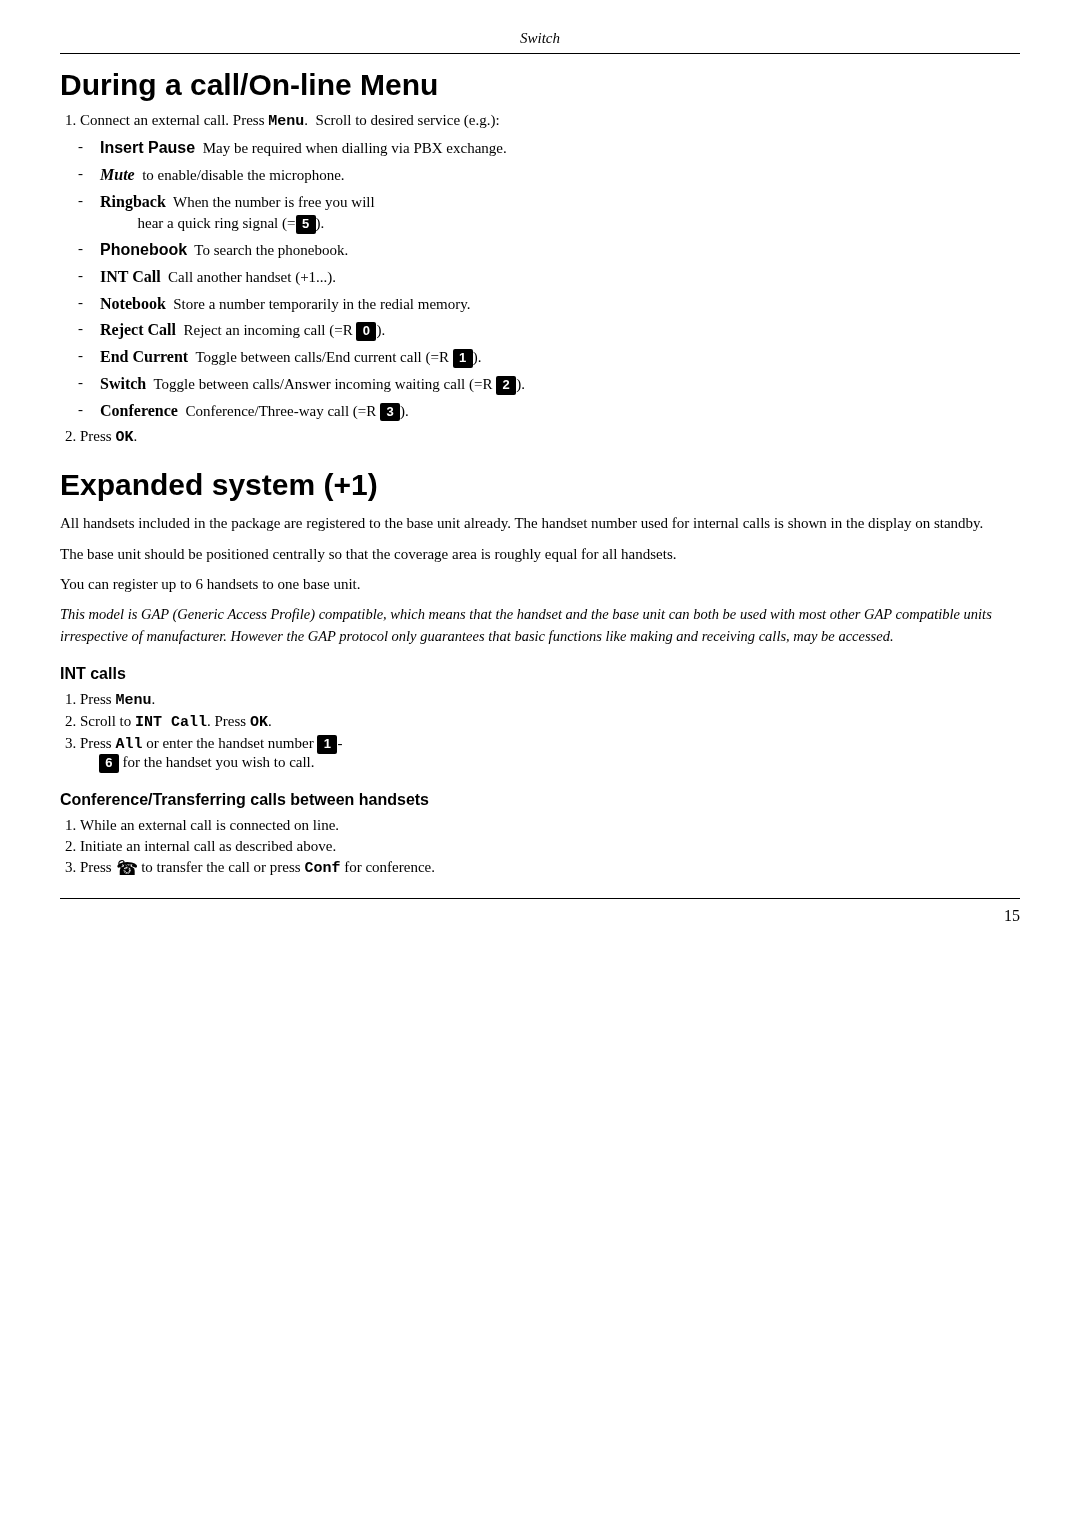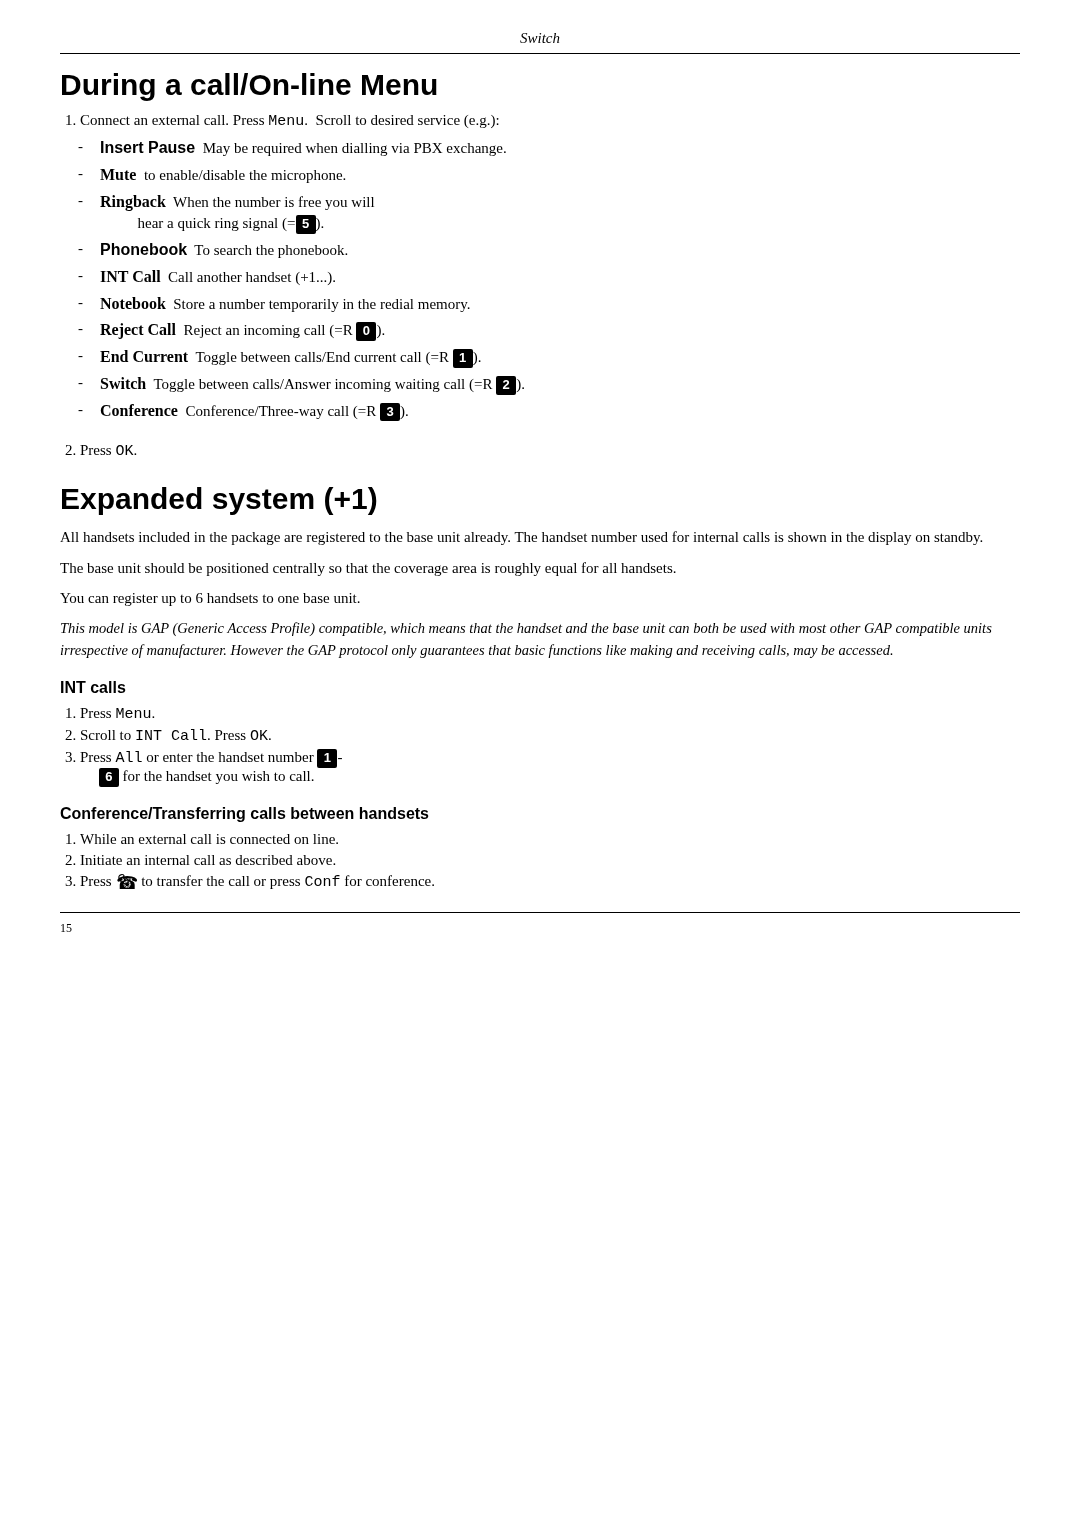--- a/index.html
+++ b/index.html
@@ -48,21 +48,21 @@
     }
 
     ol.main-list > li {
       margin-bottom: 4px;
       font-size: 15px;
     }
 
     ul.dash-list {
       list-style: none;
       margin-left: 10px;
-      margin-bottom: 20px;
+      margin-bottom: 6px;
     }
 
     ul.dash-list > li {
       position: relative;
       padding-left: 30px;
       margin-bottom: 3px;
       font-size: 15px;
       line-height: 1.45;
     }
 
@@ -73,21 +73,21 @@
     }
 
     .bold-label {
       font-weight: bold;
       font-family: Arial, sans-serif;
       font-size: 16px;
     }
 
     .mono-bold {
       font-family: 'Courier New', Courier, monospace;
-      font-weight: normal;
+      font-weight: bold;
       text-align: right;
     }
 
     .num-icon {
       display: inline-block;
       background: #000;
       color: #fff;
       font-weight: bold;
       font-family: Arial, sans-serif;
       font-size: 13px;
@@ -107,24 +107,24 @@
     p.italic-text {
       font-style: italic;
       font-size: 14.5px;
       line-height: 1.5;
       margin-bottom: 8px;
       font-family: Liberation Serif, serif;
     }
 
     .page-footer {
       border-top: 1px solid #000;
-      text-align: left;
+      text-align: right;
       padding-top: 8px;
       margin-top: 20px;
-      font-size: 12px;
+      font-size: 16px;
     }
 
     .section-divider {
       margin-bottom: 18px;
     }
   </style>
 </head>
 <body>
 
 <div class="page-header">
@@ -138,21 +138,21 @@
     <li>
       <span>Connect an external call. Press <strong class="mono-bold">Menu</strong>.&nbsp; Scroll to desired service (e.g.):</span>
     </li>
   </ol>
 
   <ul class="dash-list">
     <li>
       <span class="bold-label">Insert Pause</span><span>&nbsp; May be required when dialling via PBX exchange.</span>
     </li>
     <li>
-      <span class="bold-label" style="font-family:'Times New Roman',serif; font-size:16px;">Mute</span><span>&nbsp; to enable/disable the microphone.</span>
+      <span class="bold-label" style="font-family:'Times New Roman',serif; font-size:16px;font-style:italic;">Mute</span><span>&nbsp; to enable/disable the microphone.</span>
     </li>
     <li>
       <span class="bold-label" style="font-family:'Times New Roman',serif;">Ringback</span><span>&nbsp; When the number is free you will<br>&nbsp;&nbsp;&nbsp;&nbsp;&nbsp;&nbsp;&nbsp;&nbsp;&nbsp;&nbsp;hear a quick ring signal (=<span class="num-icon">5</span>).</span>
     </li>
     <li>
       <span class="bold-label">Phonebook</span><span>&nbsp; To search the phonebook.</span>
     </li>
     <li>
       <span class="bold-label" style="font-family:'Times New Roman',serif;">INT Call</span><span>&nbsp; Call another handset (+1...).</span>
     </li>

